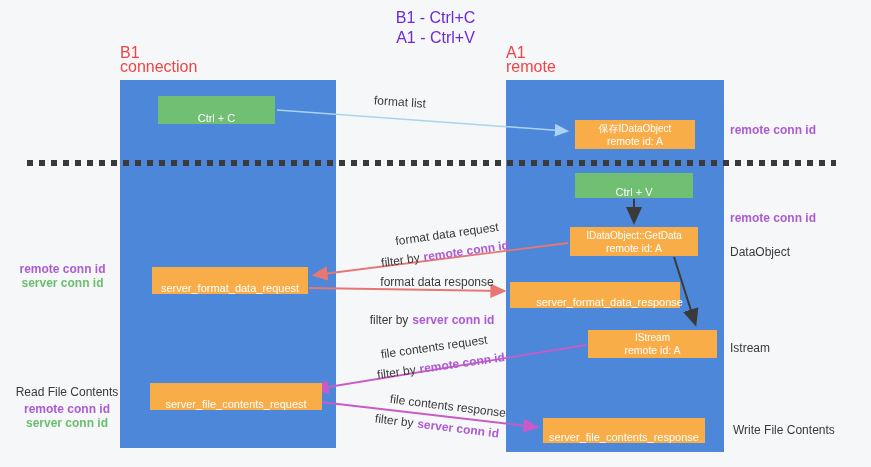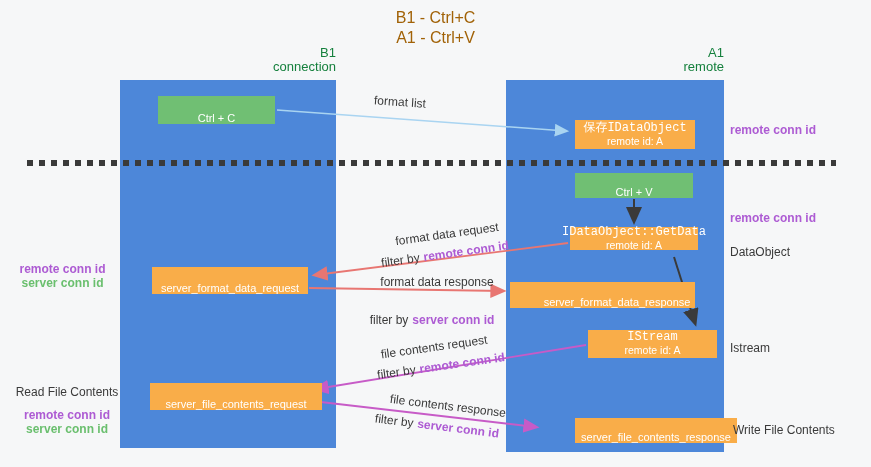--- a/index.html
+++ b/index.html
@@ -7,48 +7,48 @@
   body {
     font-family: "Liberation Sans", sans-serif;
     background:#f6f7f8;
     position:relative;
     overflow:hidden;
     color:#3a3a3a;
   }
   .stage { position:absolute; left:0; top:0; width:871px; height:467px; }
 
   .title-block { position:absolute; left:0; top:8px; width:871px; text-align:center; }
-  .title-line { font-size:16px; line-height:20px; color:#a16207; }
+  .title-line { font-size:16px; line-height:20px; color:#6d28d9; }
 
-  .lane-header { position:absolute; top:46px; text-align:right; font-size:13px; line-height:14px; color:#15803d; }
+  .lane-header { position:absolute; top:46px; text-align:left; font-size:16px; line-height:14px; color:#ef4444; }
   .lane-header.left { left:120px; width:216px; }
   .lane-header.right { left:506px; width:218px; }
 
   .lane { position:absolute; top:80px; background:#4d87d9; z-index:1; }
   .lane.left  { left:120px; width:216px; height:368px; }
   .lane.right { left:506px; width:218px; height:372px; }
 
   svg.arrows { position:absolute; left:0; top:0; z-index:2; }
 
   .node { position:absolute; z-index:3; display:flex; flex-direction:column; align-items:center; justify-content:center; text-align:center; color:#fff; }
   .node.green  { background:#70bf73; font-size:12px; }
   .node.orange { background:#f9ad49; }
-  .node .l1 { font-size:12px; line-height:13px;font-family:Liberation Mono, monospace; }
+  .node .l1 { font-size:10px; line-height:13px; }
   .node .l2 { font-size:10.5px; line-height:13px; }
   .node.single { font-size:11px;justify-content:flex-end; }
 
   #ctrl-c   { left:158px; top:96px;  width:117px; height:28px; }
   #save-obj { left:575px; top:120px; width:120px; height:29px; }
   #ctrl-v   { left:575px; top:173px; width:118px; height:25px; }
-  #getdata  { left:570px; top:227px; width:128px; height:23px; }
+  #getdata  { left:570px; top:227px; width:128px; height:29px; }
   #fmt-req  { left:152px; top:267px; width:156px; height:27px; }
-  #fmt-res  { left:510px; top:282px; width:185px; height:26px;padding-left:29px; }
+  #fmt-res  { left:510px; top:282px; width:170px; height:26px;padding-left:29px; }
   #istream  { left:588px; top:330px; width:129px; height:28px; }
   #file-req { left:150px; top:383px; width:172px; height:27px; }
-  #file-res { left:543px; top:418px; width:162px; height:25px;margin-left:32px; }
+  #file-res { left:543px; top:418px; width:162px; height:25px; }
 
   .elabel { position:absolute; z-index:4; font-size:12px; white-space:nowrap; color:#3a3a3a;
             transform:translate(-50%,-50%); }
   .rot-up   { transform:translate(-50%,-50%) rotate(-8deg); }
   .rot-dn   { transform:translate(-50%,-50%) rotate(7deg); }
   .rot-sm   { transform:translate(-50%,-50%) rotate(4deg); }
   .purple-b { color:#ad5bd3; font-weight:bold; }
   .filter-id { margin-left:4px; }
 
   .side-label { position:absolute; z-index:4; font-size:12px; white-space:nowrap; }
@@ -178,18 +178,18 @@
   <div class="side-label" style="left:730px; top:233px;margin-top:12px;">DataObject</div>
   <div class="side-label" style="left:730px; top:341px;">Istream</div>
   <div class="side-label" style="left:733px; top:423px;text-align:center;">Write File Contents</div>
 
   <div class="left-col" style="left:15px; top:262px; width:95px;">
     <div class="side-label bold-purple" style="position:static;">remote conn id</div>
     <div class="side-label bold-green" style="position:static;">server conn id</div>
   </div>
 
   <div class="left-col" style="left:11px; top:385px; width:112px;">
-    <div style="margin-bottom:9px;">Read File Contents</div>
+    <div style="margin-bottom:3px;">Read File Contents</div>
     <div class="side-label bold-purple" style="position:static;">remote conn id</div>
     <div class="side-label bold-green" style="position:static;">server conn id</div>
   </div>
 
 </div>
 
 </body></html>

